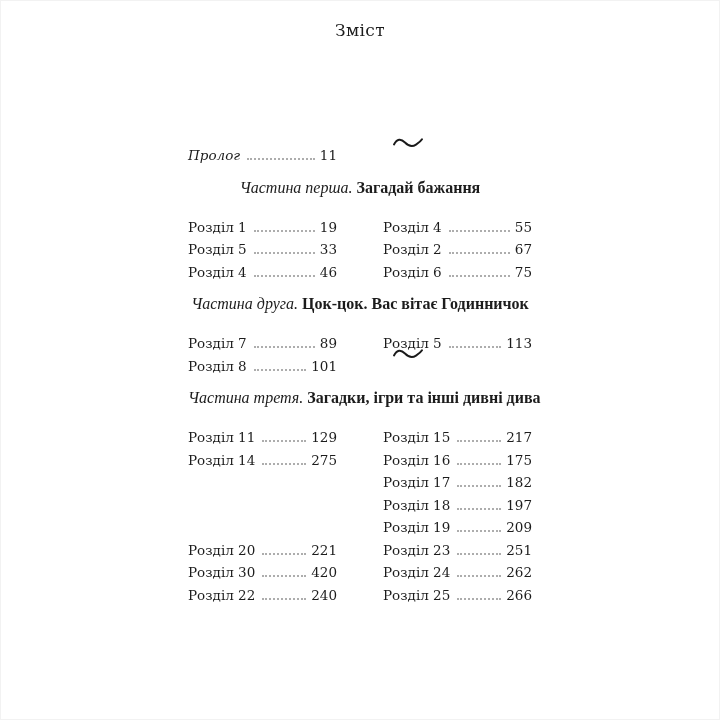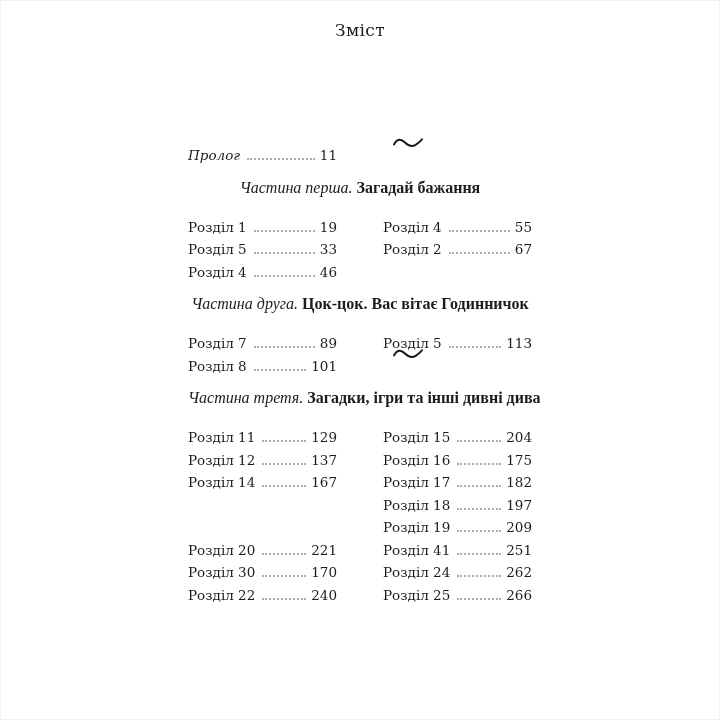--- a/index.html
+++ b/index.html
@@ -115,20 +115,25 @@
             <div class="toc-row">
               <span class="label">Розділ 4</span>
               <span class="leader"></span>
               <span class="page-num">55</span>
             </div>
             <div class="toc-row">
               <span class="label">Розділ 2</span>
               <span class="leader"></span>
               <span class="page-num">67</span>
             </div>
+            <div class="toc-row">
+              <span class="label">Розділ 6</span>
+              <span class="leader"></span>
+              <span class="page-num">75</span>
+            </div>
           </div>
         </div>
       </section>
       <section>
         <div class="part-heading"><span class="part-name">Частина друга.</span><span class="part-title"> Цок-цок. Вас вітає Годинничок</span></div>
         <div class="two-col">
           <div>
             <div class="toc-row">
               <span class="label">Розділ 7</span>
               <span class="leader"></span>
@@ -157,35 +162,30 @@
       <section>
         <div class="part-heading"><span class="part-name">Частина третя.</span><span class="part-title"> Загадки, ігри та інші дивні дива</span></div>
         <div class="two-col">
           <div>
             <div class="toc-row">
               <span class="label">Розділ 11</span>
               <span class="leader"></span>
               <span class="page-num">129</span>
             </div>
             <div class="toc-row">
-              <span class="label">Розділ 12</span>
-              <span class="leader"></span>
-              <span class="page-num">137</span>
-            </div>
-            <div class="toc-row">
               <span class="label">Розділ 14</span>
               <span class="leader"></span>
-              <span class="page-num">167</span>
+              <span class="page-num">275</span>
             </div>
           </div>
           <div>
             <div class="toc-row">
               <span class="label">Розділ 15</span>
               <span class="leader"></span>
-              <span class="page-num">204</span>
+              <span class="page-num">217</span>
             </div>
             <div class="toc-row">
               <span class="label">Розділ 16</span>
               <span class="leader"></span>
               <span class="page-num">175</span>
             </div>
             <div class="toc-row">
               <span class="label">Розділ 17</span>
               <span class="leader"></span>
               <span class="page-num">182</span>
@@ -207,31 +207,31 @@
         <div class="two-col">
           <div>
             <div class="toc-row">
               <span class="label">Розділ 20</span>
               <span class="leader"></span>
               <span class="page-num">221</span>
             </div>
             <div class="toc-row">
               <span class="label">Розділ 30</span>
               <span class="leader"></span>
-              <span class="page-num">170</span>
+              <span class="page-num">420</span>
             </div>
             <div class="toc-row">
               <span class="label">Розділ 22</span>
               <span class="leader"></span>
               <span class="page-num">240</span>
             </div>
           </div>
           <div>
             <div class="toc-row">
-              <span class="label">Розділ 41</span>
+              <span class="label">Розділ 23</span>
               <span class="leader"></span>
               <span class="page-num">251</span>
             </div>
             <div class="toc-row">
               <span class="label">Розділ 24</span>
               <span class="leader"></span>
               <span class="page-num">262</span>
             </div>
             <div class="toc-row">
               <span class="label">Розділ 25</span>

